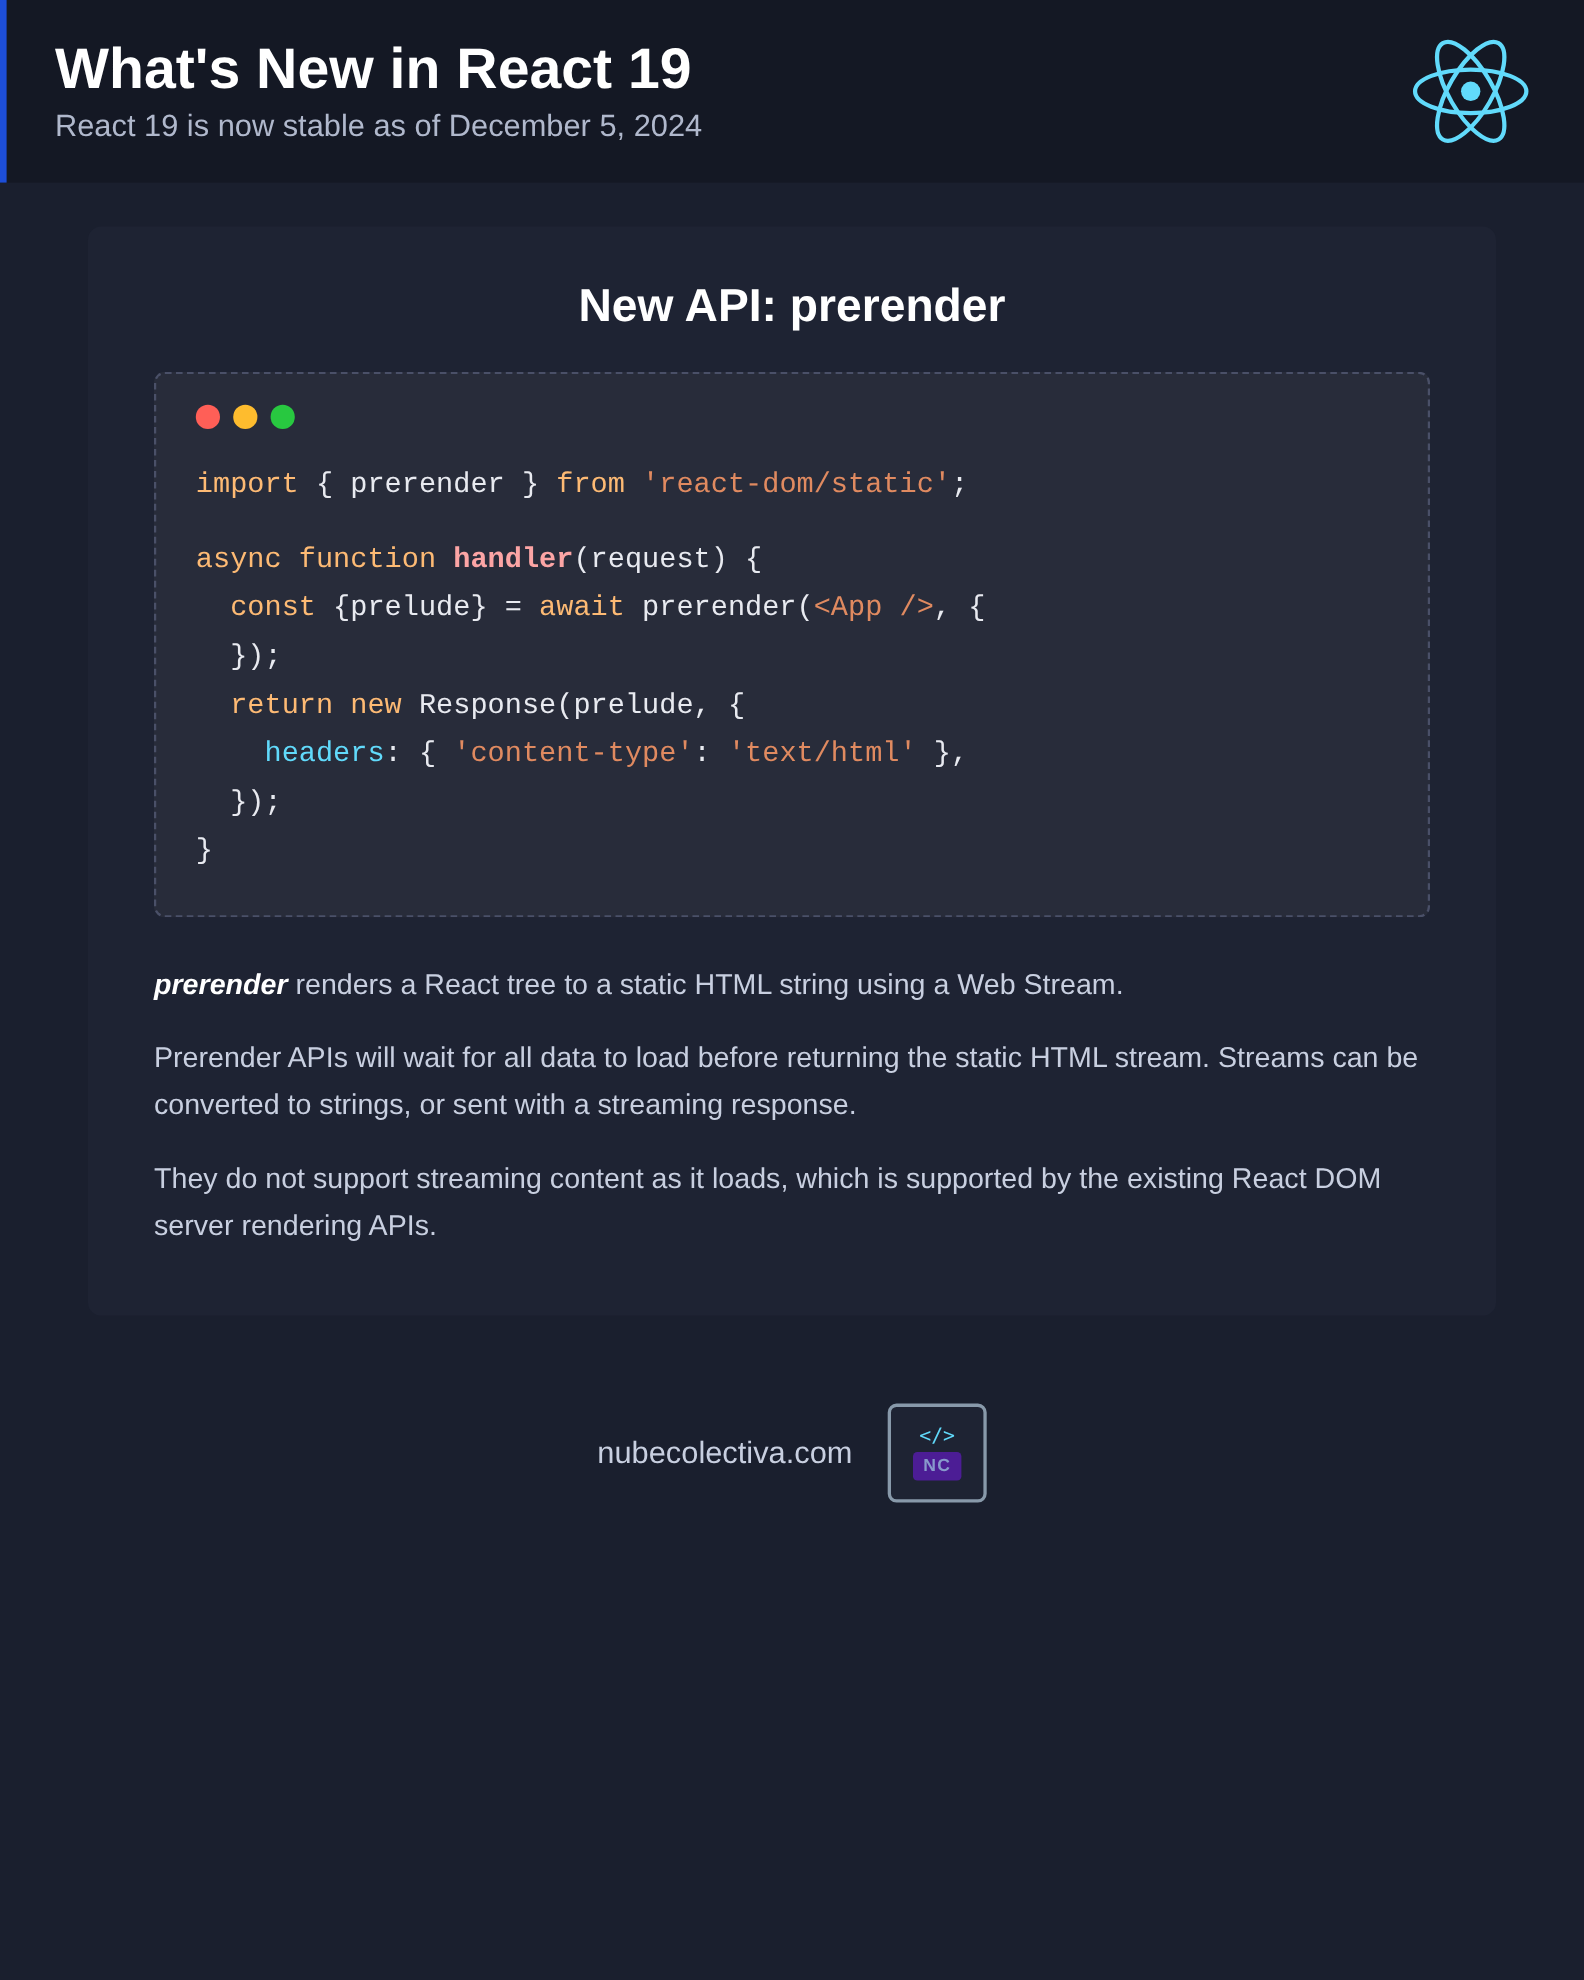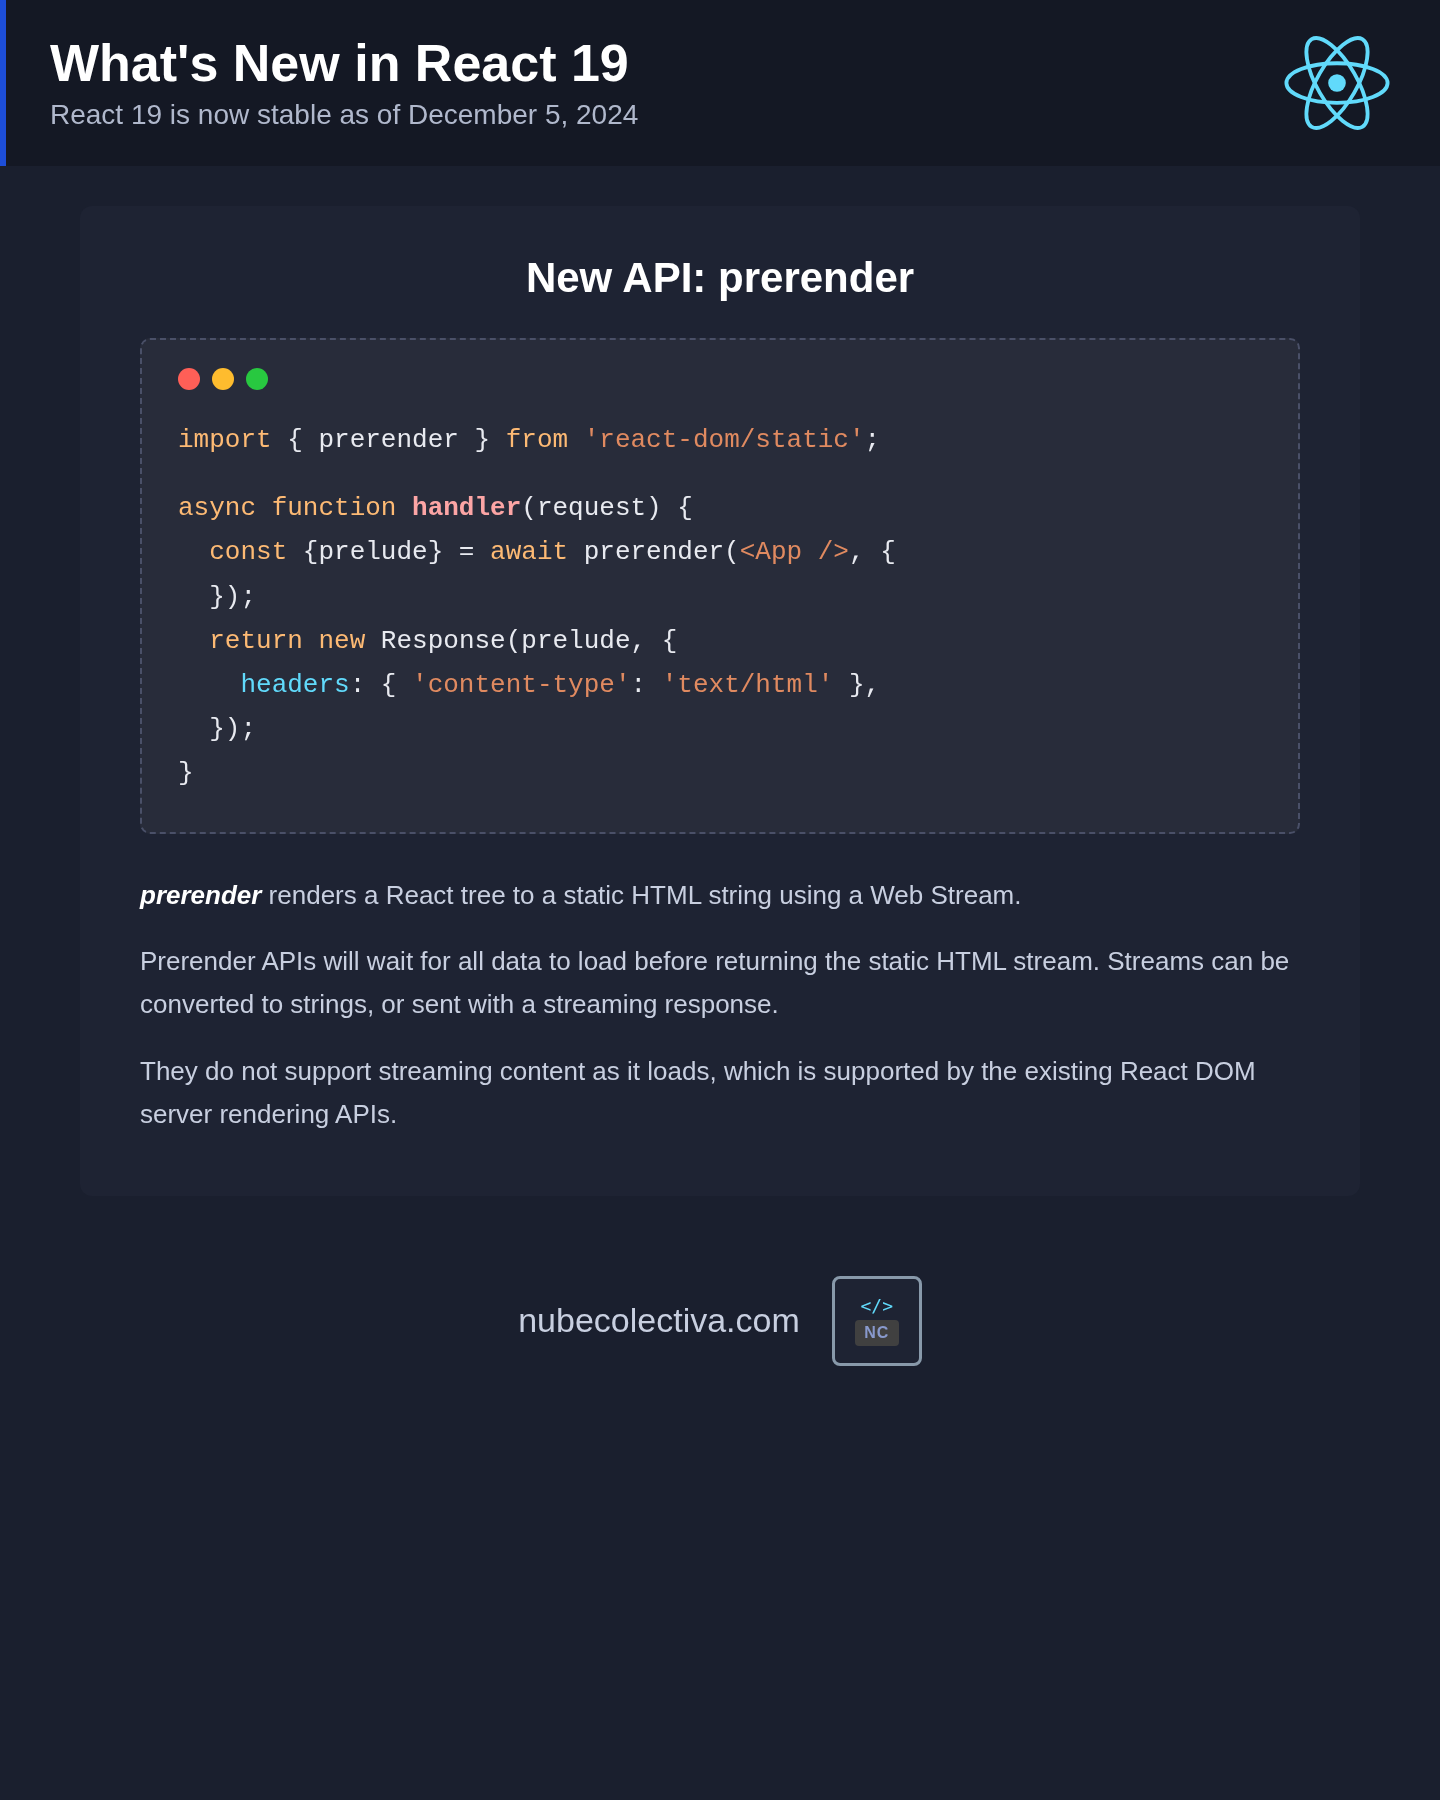--- a/index.html
+++ b/index.html
@@ -134,21 +134,21 @@
     
     .footer {
       display: flex;
       align-items: center;
       justify-content: center;
       gap: 32px;
       padding: 40px 80px 60px;
     }
 
     .footer-text {
-      font-size: 34px;
+      font-size: 28px;
       color: #c8cfe0;
       font-weight: 400;
     }
 
     .nc-logo {
       width: 90px;
       height: 90px;
       border: 3px solid #8899aa;
       border-radius: 8px;
       display: flex;
@@ -161,21 +161,21 @@
 
     .nc-logo-top {
       font-size: 18px;
       color: #61dafb;
       font-family: monospace;
     }
 
     .nc-logo-badge {
       width: 44px;
       height: 26px;
-      background-color: #404040;
+      background-color: #4c1d95;
       border-radius: 4px;
       display: flex;
       align-items: center;
       justify-content: center;
       font-size: 16px;
       font-weight: 700;
       color: #8899cc;
       letter-spacing: 1px;
     }
   </style>

